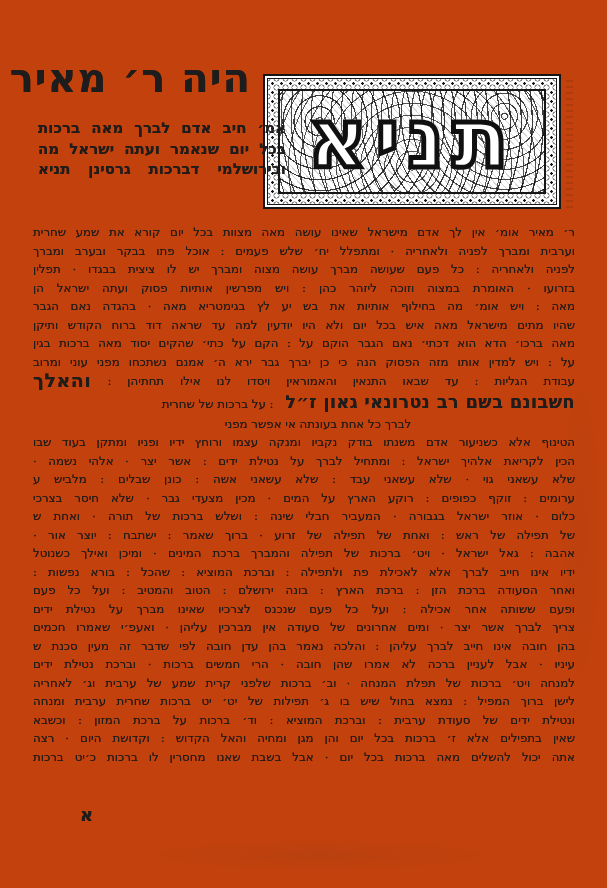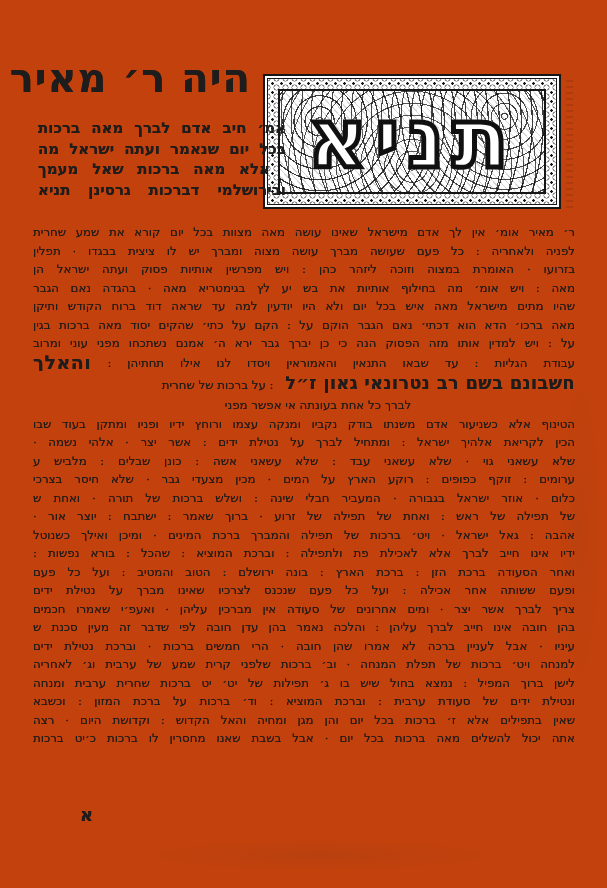--- a/index.html
+++ b/index.html
@@ -128,26 +128,26 @@
         <div class="wc-word">תניא</div>
       </div>
     </div>
   </div>
 
   <div class="bleed-marks"></div>
 
   <div class="intro">
     <div class="il">אמ׳ חיב אדם לברך מאה ברכות</div>
     <div class="il">בכל יום שנאמר ועתה ישראל מה</div>
-    <div class="il indent">אלא מאה ברכות שאל מעמך</div>
     <div class="il">ובירושלמי דברכות גרסינן תניא</div>
   </div>
 
   <div class="body-text">
     <div class="bl">ר׳ מאיר אומ׳ אין לך אדם מישראל שאינו עושה מאה מצוות בכל יום קורא את שמע שחרית</div>
+    <div class="bl">וערבית ומברך לפניה ולאחריה · ומתפלל יח׳ שלש פעמים : אוכל פתו בבקר ובערב ומברך</div>
     <div class="bl">לפניה ולאחריה : כל פעם שעושה מברך עושה מצוה ומברך יש לו ציצית בבגדו · תפלין</div>
     <div class="bl">בזרועו · האומרת במצוה וזוכה ליזהר כהן : ויש מפרשין אותיות פסוק ועתה ישראל הן</div>
     <div class="bl">מאה : ויש אומ׳ מה בחילוף אותיות את בש יע לץ בגימטריא מאה · בהגדה נאם הגבר</div>
     <div class="bl">שהיו מתים מישראל מאה איש בכל יום ולא היו יודעין למה עד שראה דוד ברוח הקודש ותיקן</div>
     <div class="bl">מאה ברכו׳ הדא הוא דכתי׳ נאם הגבר הוקם על : הקם על כתי׳ שהקים יסוד מאה ברכות בגין</div>
     <div class="bl">על : ויש למדין אותו מזה הפסוק הנה כי כן יברך גבר ירא ה׳ אמנם נשתכחו מפני עוני ומרוב</div>
 
     <div class="bl">
       <span>עבודת הגליות : עד שבאו התנאין והאמוראין ויסדו לנו אילו תחתיהן :</span>
       <span class="bold-inline">והאלך</span>

